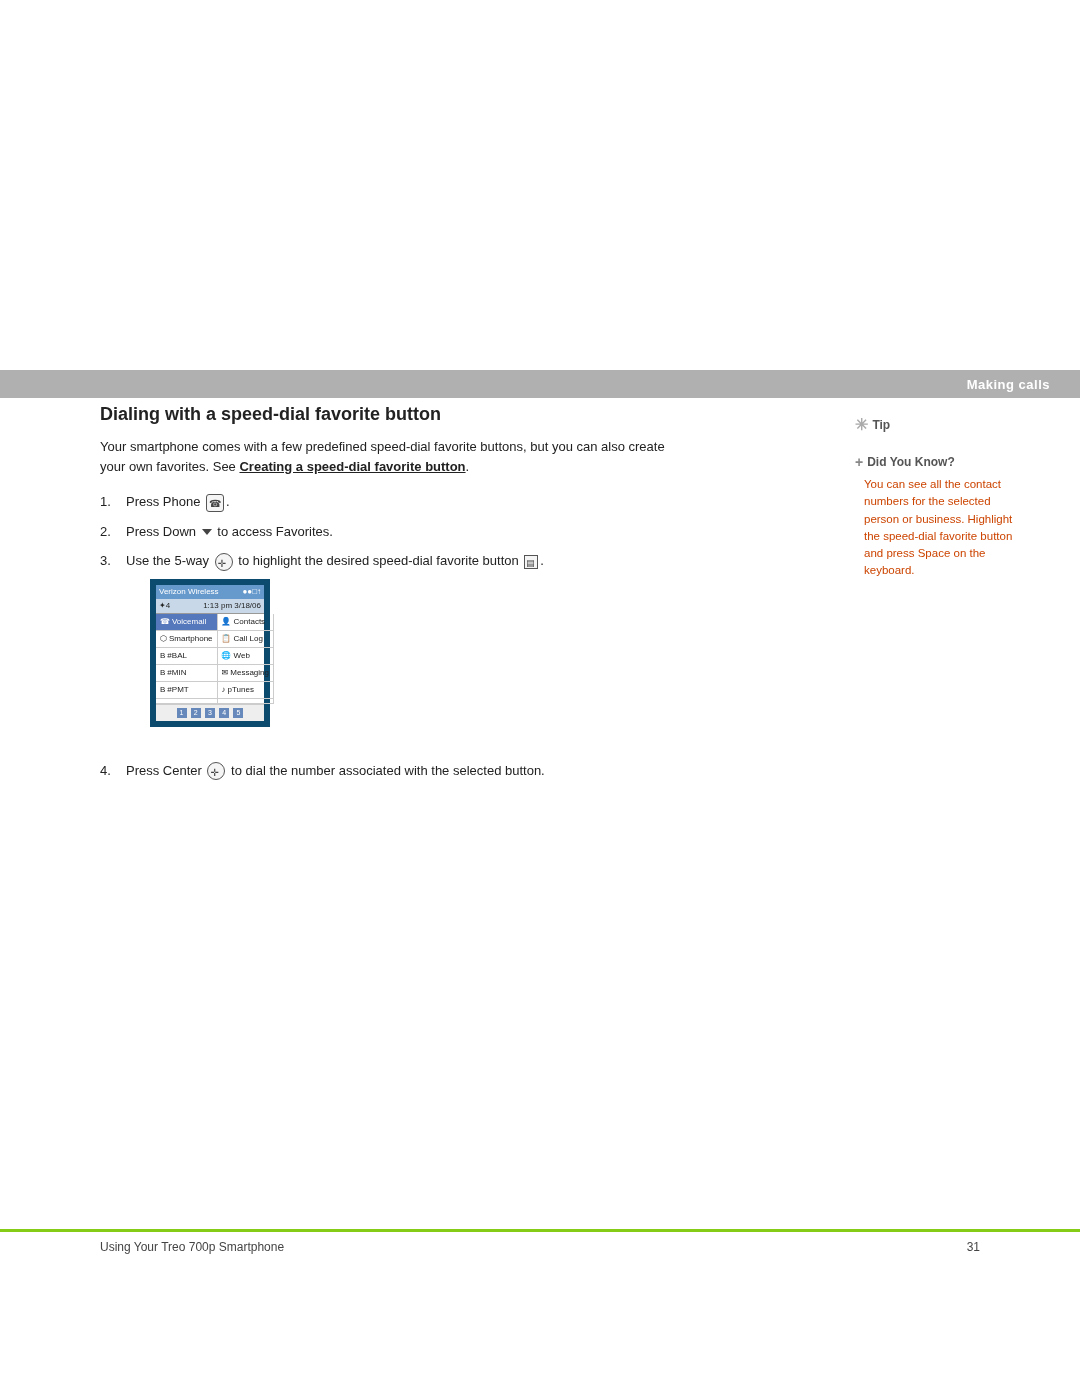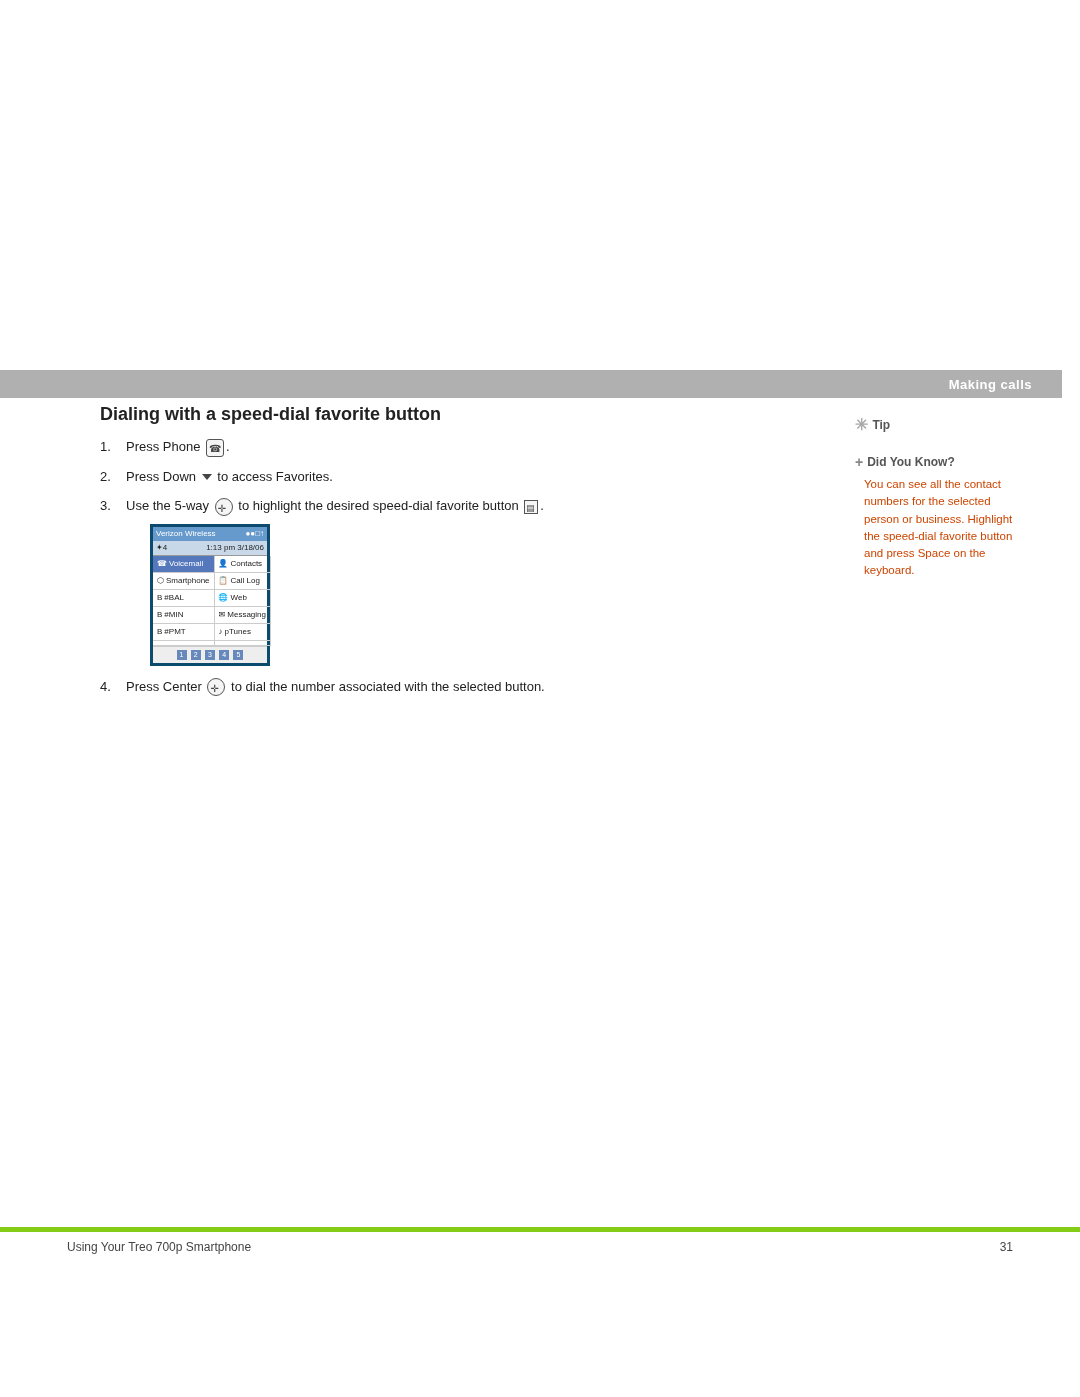--- a/index.html
+++ b/index.html
@@ -11,21 +11,21 @@
       font-size: 14px;
       color: #222;
       position: relative;
     }
 
     
     .header-bar {
       position: absolute;
       top: 370px;
       left: 0;
-      right: 18px;
+      right: 0;
       height: 28px;
       background: #b0b0b0;
       display: flex;
       align-items: center;
       justify-content: flex-end;
       padding-right: 30px;
       text-align: right;
     }
     .header-bar-title {
       color: #ffffff;
@@ -153,23 +153,23 @@
       border-right: 5px solid transparent;
       border-top: 6px solid #444;
       vertical-align: middle;
       margin: 0 2px;
     }
 
     
     .phone-screenshot {
       margin-top: 8px;
       margin-left: 24px;
-      margin-bottom: 1px;
+      margin-bottom: 24px;
       width: 120px;
-      border: 3px solid #0c4a6e;
+      border: 6px solid #0c4a6e;
       background: #fff;
       font-size: 9px;
     }
 
     .phone-top-bar {
       background: #6699cc;
       color: #fff;
       padding: 1px 3px;
       font-size: 8px;
       display: flex;
@@ -284,24 +284,24 @@
       color: #cc4400;
       margin-left: 9px;
     }
 
     
     .footer {
       position: absolute;
       bottom: 135px;
       left: 0;
       right: 0;
-      border-top: 5px solid #84cc16;
+      border-top: 3px solid #84cc16;
       display: flex;
       justify-content: space-between;
-      padding: 8px 67px;
+      padding: 8px 100px;
     }
 
     .footer-text {
       font-size: 12px;
       color: #444;
     }
 
     .footer-page {
       font-size: 12px;
       color: #444;
@@ -311,20 +311,23 @@
 <body>
 
 <div class="header-bar">
   <span class="header-bar-title">Making calls</span>
 </div>
 
 <div class="main-content">
 
   <div class="section-title">Dialing with a speed-dial favorite button</div>
 
+  <p class="intro-text">
+    <span>Your smartphone comes with a few predefined speed-dial favorite buttons, but you can also create your own favorites. See </span><span class="intro-link">Creating a speed-dial favorite button</span><span>.</span>
+  </p>
 
   <ol class="steps-list">
 
     <li>
       <span class="step-num">1.</span>
       <span class="step-content">
         Press Phone <span class="icon-phone"></span>.
       </span>
     </li>
 

